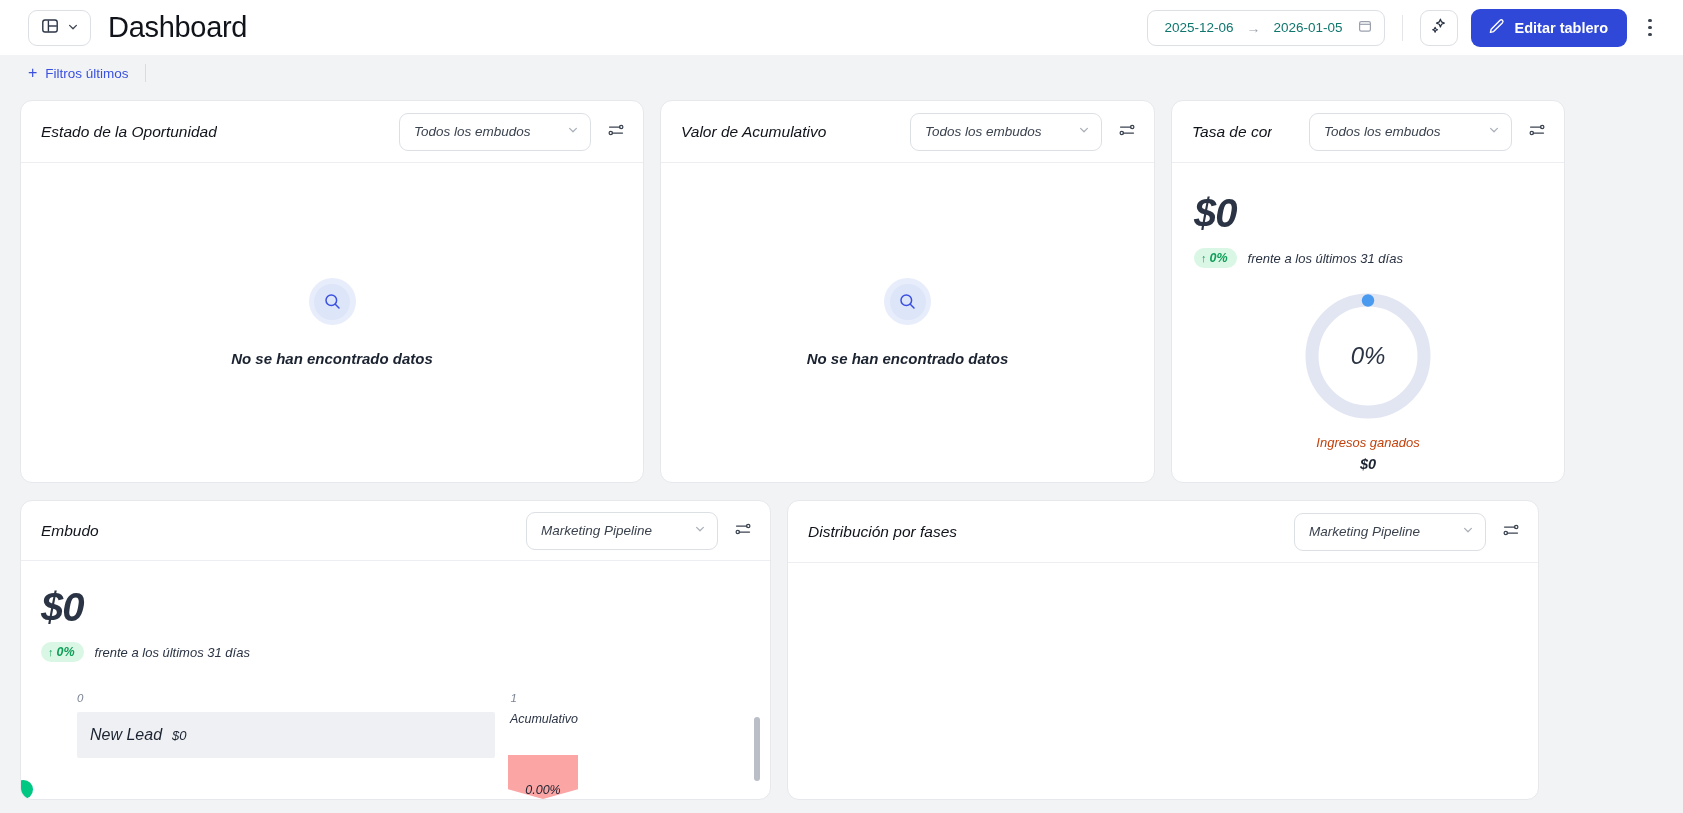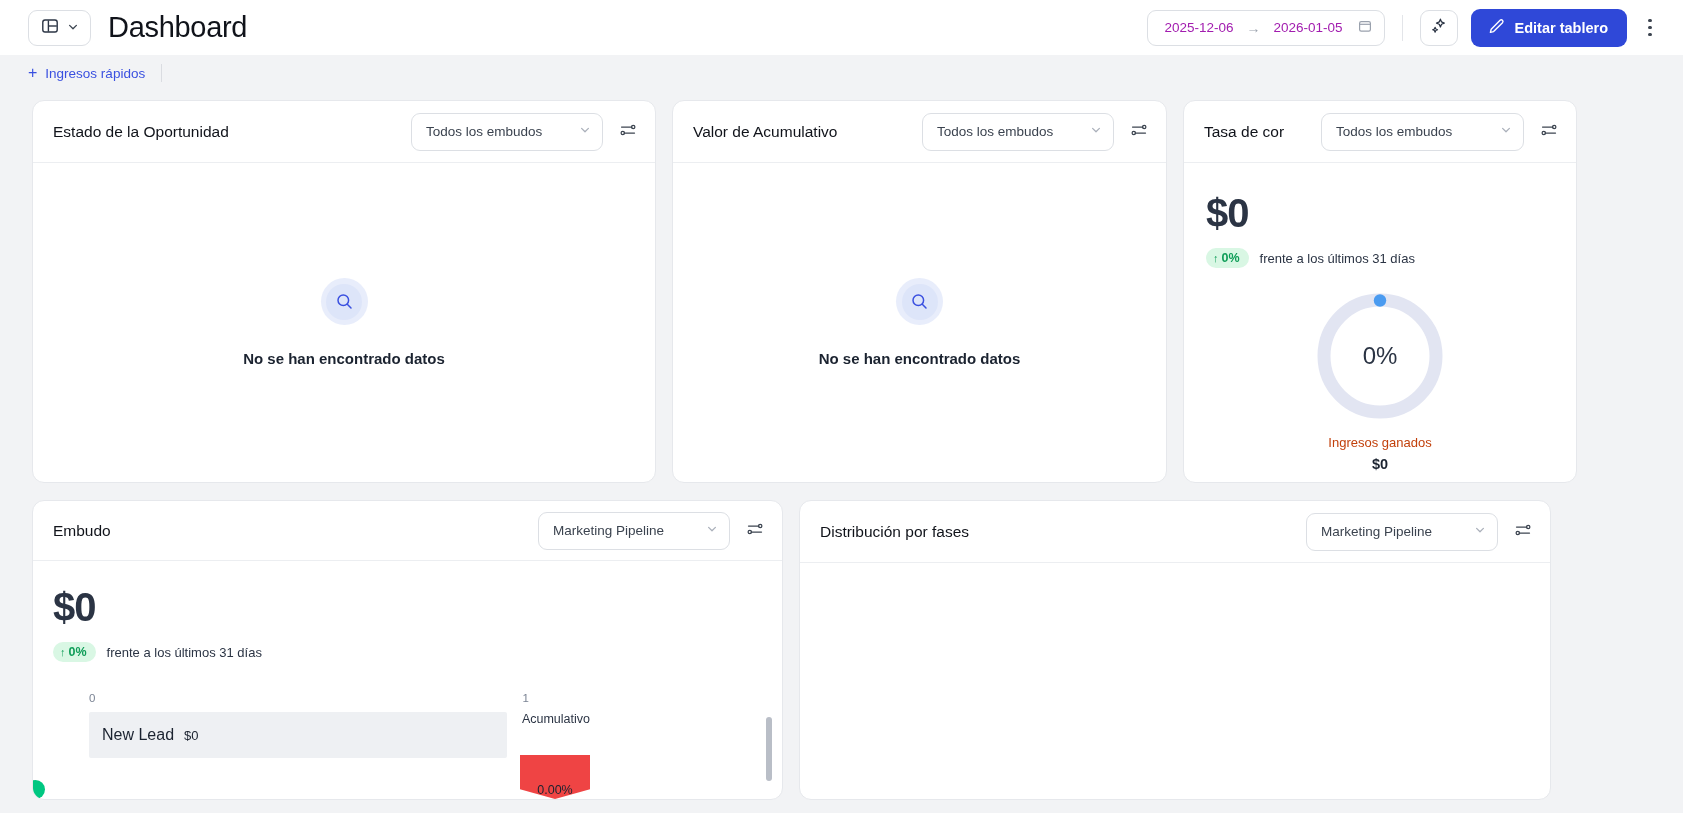--- a/index.html
+++ b/index.html
@@ -32,21 +32,21 @@
   }
   .topbar-right {
     margin-left: auto; display: flex; align-items: center; gap: 0;
   }
   .daterange {
     display: flex; align-items: center;
     border: 1px solid #dcdfe4; border-radius: 9px;
     height: 36px; padding: 0 12px 0 16px; gap: 13px;
     background: #fff; cursor: pointer;
   }
-  .daterange .d { font-size: 13.5px; color: #a21caf; white-space: nowrap; }
+  .daterange .d { font-size: 13.5px; color: #0f766e; white-space: nowrap; }
   .arrow-r { color: #9aa1ad; font-size: 14px; }
   .cal-icon { margin-left: 2px; }
   .vdiv { width: 1px; height: 26px; background: #e3e5e9; margin: 0 17px; }
   .icon-btn {
     width: 38px; height: 36px; border: 1px solid #dcdfe4; border-radius: 9px;
     background: #fff; display: flex; align-items: center; justify-content: center;
     cursor: pointer;
   }
   .edit-btn {
     margin-left: 13px;
@@ -72,21 +72,21 @@
   }
   .quickfilter {
     display: flex; align-items: center; gap: 8px;
     color: #3a50e0; font-size: 13.5px; cursor: pointer; font-weight: 500;
   }
   .qf-plus { font-size: 16px; line-height: 1; color:#3a50e0; }
   .qf-div { width: 1px; height: 18px; background: #dadce1; margin-left: 16px; }
 
   
   .grid-row {
-    display: flex; gap: 16px; padding: 0 32px;
+    display: flex; gap: 16px; padding: 0 20px; font-style: italic;
   }
   .card {
     background: #fff; border: 1px solid #e6e8ec; border-radius: 12px;
     display: flex; flex-direction: column; overflow: hidden;
   }
   .card-head {
     height: 62px; display: flex; align-items: center;
     padding: 0 12px 0 20px; gap: 10px;
     border-bottom: 1px solid #eceef1;
   }
@@ -162,21 +162,21 @@
   .fbar {
     background: #eef0f3; height: 46px; border-radius: 2px;
     display: flex; align-items: center; padding-left: 13px; gap: 10px;
     margin-left: 36px; width: 418px;
   }
   .fbar-name { font-size: 16px; color: #1b2330; }
   .fbar-val { font-size: 13px; color: #1b2330; }
   .fcol { width: 70px; text-align: center; margin-left: 18px; }
   .fcol-head { font-size: 12.5px; color: #2b3444; line-height: 1.18; }
   .fcol-shape {
-    margin-top: 28px; background: #ef4444; height: 44px;
+    margin-top: 28px; background: #fca5a5; height: 44px;
     clip-path: polygon(0 0, 100% 0, 100% 78%, 50% 100%, 0 78%);
     display: flex; align-items: flex-end; justify-content: center;
     padding-bottom: 2px;
   }
   .fcol-val { font-size: 12.5px; color: #1b2330; }
   .f-scroll {
     position: absolute; right: 10px; top: 156px;
     width: 6px; height: 64px; background: #b9bec7; border-radius: 3px;
     cursor: pointer;
   }
@@ -243,21 +243,21 @@
       <i></i>
       <i></i>
       <i></i>
     </div>
   </div>
 </div>
 
 <div class="filterbar">
   <div class="quickfilter">
     <span class="qf-plus">+</span>
-    <span>Ingresos rápidos</span>
+    <span>Filtros últimos</span>
   </div>
   <div class="qf-div"></div>
 </div>
 
 <div class="grid-row" style="margin-top:9px;">
 
   <div class="card" style="width:624px;height:383px;">
     <div class="card-head">
       <div class="card-title">Estado de la Oportunidad</div>
       <div class="select">

